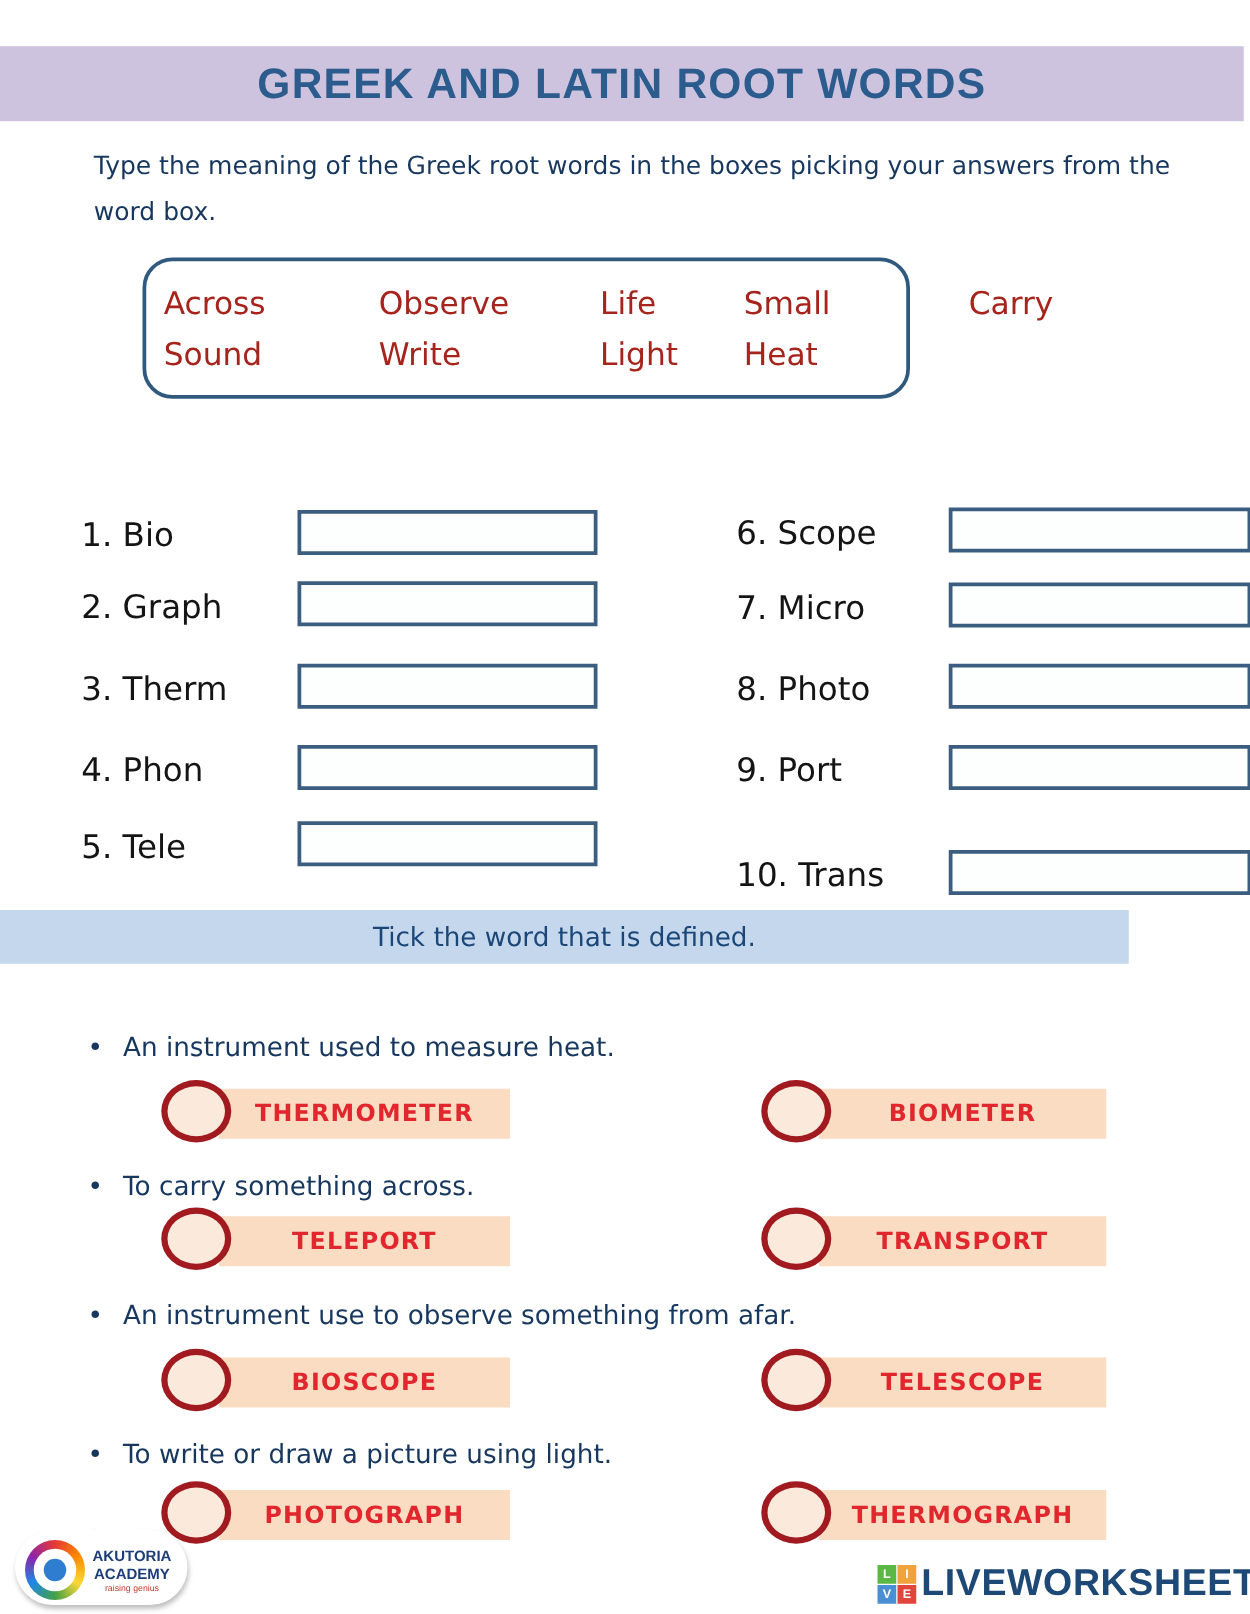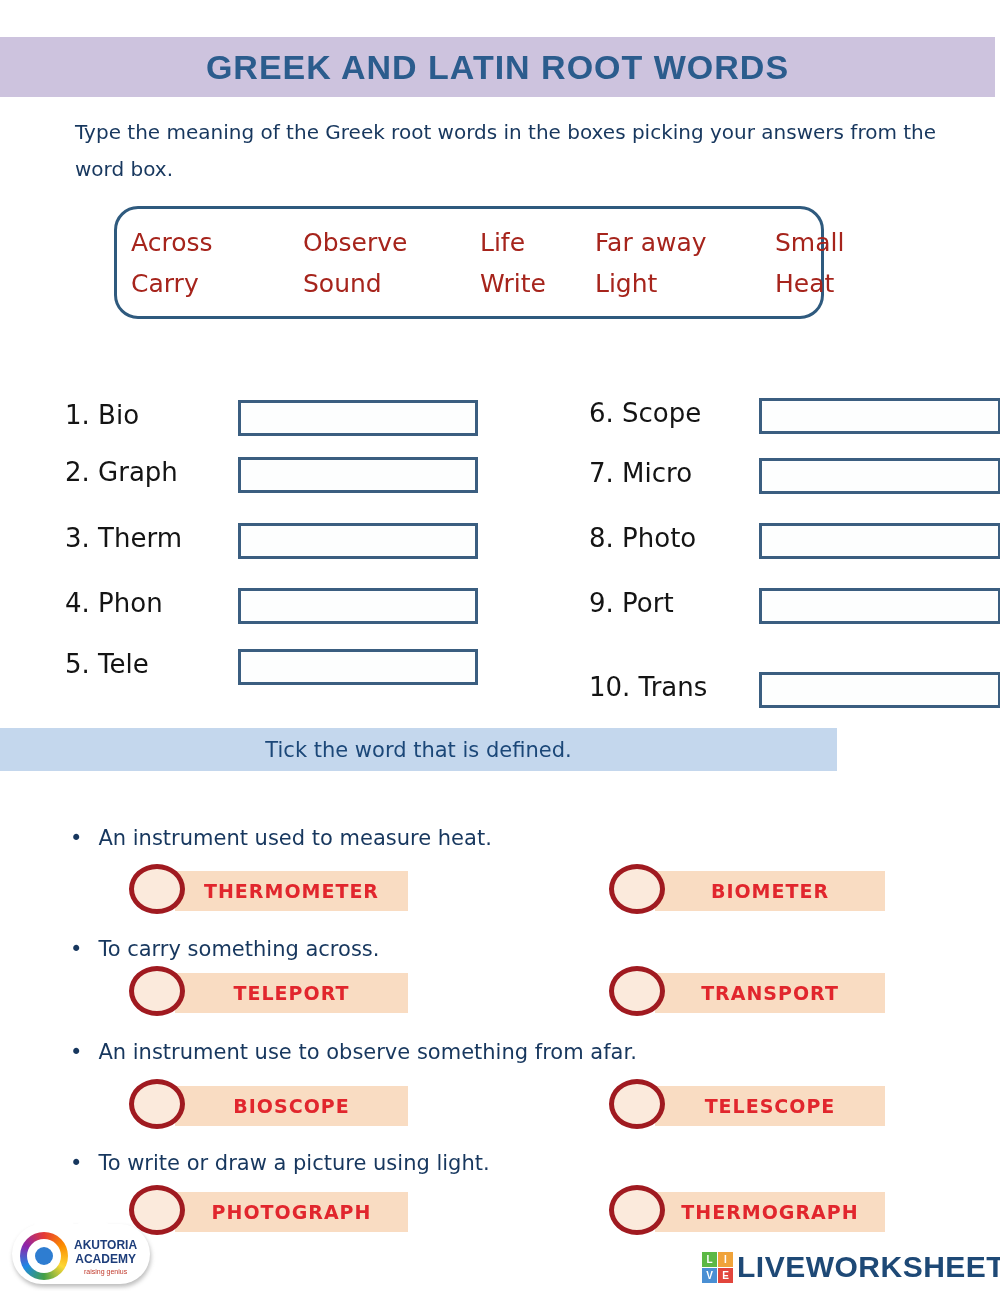--- a/index.html
+++ b/index.html
@@ -10,39 +10,39 @@
   .header-bar{position:absolute;top:37px;left:0;width:995px;height:60px;background:#cdc3de;
               display:flex;align-items:center;justify-content:center;}
   .page-title{font-family:"Liberation Sans",sans-serif;font-size:34px;font-weight:bold;
               color:#2b5c8d;letter-spacing:1px;}
 
   
   .instructions{position:absolute;left:75px;top:114px;width:875px;font-size:20px;
                 color:#17375e;line-height:1.85;}
 
   
-  .wordbox{position:absolute;left:114px;top:206px;width:710px;height:113px;box-sizing:border-box;
+  .wordbox{position:absolute;left:114px;top:206px;width:614px;height:113px;box-sizing:border-box;
            border:3px solid #2f5a7e;border-radius:24px;display:grid;
            grid-template-columns:172px 177px 115px 180px 1fr;row-gap:12px;
            align-content:center;padding-left:14px;padding-right:6px;}
   .word{font-size:25px;color:#a6241c;white-space:nowrap;}
 
   
-  .root-row{position:absolute;height:44px;display:flex;align-items:flex-start;}
+  .root-row{position:absolute;height:44px;display:flex;align-items:flex-end;}
   .root-row.colL{left:65px;}
   .root-row.colR{left:545px;}
   .root-label{font-size:26px;color:#141414;width:173px;flex:none;white-space:nowrap;}
   .root-row.colR .root-label{width:170px;margin-left:44px;}
   .answer-input{width:240px;height:36px;box-sizing:border-box;border:3px solid #3b5e80;
                 background:#fdfefe;font-size:20px;padding:2px 8px;border-radius:0;
                 font-family:"DejaVu Sans",sans-serif;color:#17375e;}
   .root-row.colR .answer-input{width:242px;}
 
   
-  .section-bar{position:absolute;top:728px;left:0;width:837px;height:43px;background:#c4d7ed;
+  .section-bar{position:absolute;top:728px;left:0;width:903px;height:43px;background:#c4d7ed;
                display:flex;align-items:center;justify-content:center;}
   .section-heading{font-size:21px;color:#1b4778;}
 
   
   .question-text{position:absolute;left:70px;font-size:21px;color:#17375e;white-space:nowrap;}
   .question-text::before{content:"\2022";margin-right:16px;font-size:21px;}
 
   .option{position:absolute;height:40px;background:#f9dcc2;display:flex;align-items:center;
           justify-content:center;cursor:pointer;}
   .option.optL{left:175px;width:233px;}
@@ -92,21 +92,20 @@
   <div class="header-bar">
     <div class="page-title">GREEK AND LATIN ROOT WORDS</div>
   </div>
 
   <div class="instructions">Type the meaning of the Greek root words in the boxes picking your answers from the word box.</div>
 
   <div class="wordbox">
     <span class="word">Across</span>
     <span class="word">Observe</span>
     <span class="word">Life</span>
-    <span class="word">Far away</span>
     <span class="word">Small</span>
     <span class="word">Carry</span>
     <span class="word">Sound</span>
     <span class="word">Write</span>
     <span class="word">Light</span>
     <span class="word">Heat</span>
   </div>
 
   <div class="root-row colL" style="top:400px">
     <span class="root-label">1. Bio</span>

